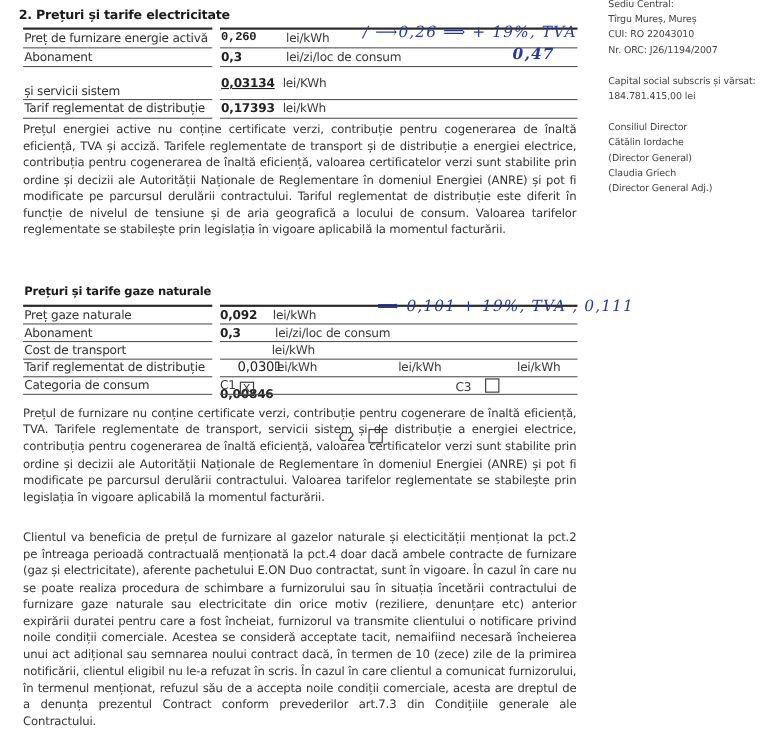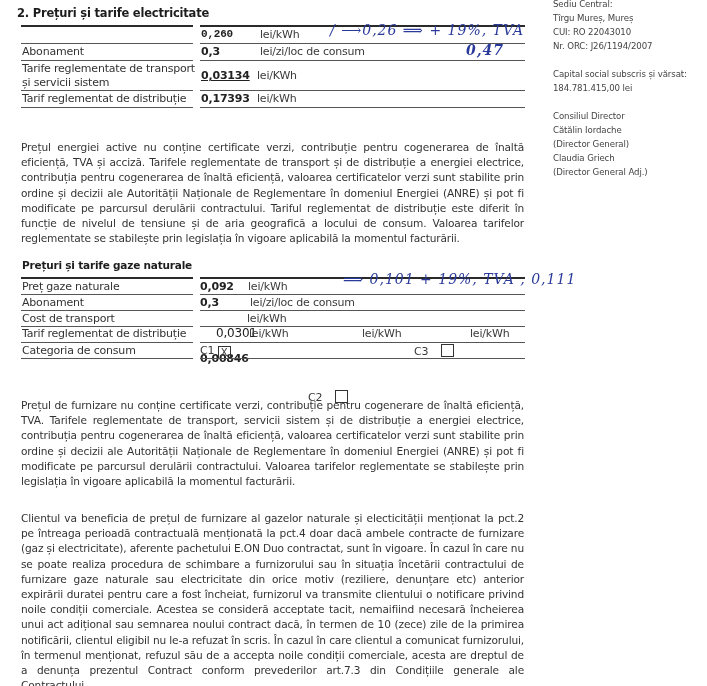--- a/index.html
+++ b/index.html
@@ -14,21 +14,21 @@
   }
   .tbl-row { position: absolute; font-size: 11px; color: #333; white-space: nowrap; letter-spacing: -0.2px; }
   .lbl { position: absolute; left: 0; }
   .val { position: absolute; font-weight: bold; color: #222; }
   .val.normal { font-weight: normal; font-size: 12px; margin-left: 16px; }
   .unit { position: absolute; color: #3a3a3a; }
   .hline { position: absolute; height: 1px; background: #555; }
   .hline.thick { height: 2px; background: #2a2a2a; }
   .para {
     position: absolute; font-size: 10.6px; line-height: 15.2px; color: #333;
-    text-align: justify; letter-spacing: -0.15px; margin-top: 29px;
+    text-align: justify; letter-spacing: -0.15px;
   }
   .side {
     position: absolute; left: 553px; font-size: 8.6px; color: #444; line-height: 14px;
     letter-spacing: -0.1px;
   }
   .hand {
     position: absolute; font-family: "DejaVu Serif", serif; color: #2a3a9a;
     font-style: italic; font-size: 14px; white-space: nowrap; letter-spacing: 1px;
   }
   .cb {
@@ -55,36 +55,36 @@
   <div>(Director General Adj.)</div>
 </div>
 
 <div class="abs h-section" style="left:17px; top:6px;">2. Prețuri și tarife electricitate</div>
 
 <div>
   <div class="hline thick" style="left:21px; top:25px; width:172px;"></div>
   <div class="hline thick" style="left:200px; top:25px; width:325px;"></div>
 
   <div class="tbl-row" style="left:22px; top:28px; width:505px; height:14px;">
+    <span class="lbl">Preț de furnizare energie activă</span>
     <span class="val" style="left:179px;font-family:Liberation Mono, monospace;">0,260</span>
     <span class="unit" style="left:238px;">lei/kWh</span>
   </div>
   <div class="hline" style="left:21px; top:43px; width:172px;"></div>
   <div class="hline" style="left:200px; top:43px; width:325px;"></div>
 
   <div class="tbl-row" style="left:22px; top:45px; width:505px; height:14px;">
     <span class="lbl">Abonament</span>
     <span class="val" style="left:179px;">0,3</span>
     <span class="unit" style="left:238px;">lei/zi/loc de consum</span>
   </div>
   <div class="hline" style="left:21px; top:60px; width:172px;"></div>
   <div class="hline" style="left:200px; top:60px; width:325px;"></div>
 
   <div class="tbl-row" style="left:22px; top:62px; width:505px; height:28px;">
-    <span class="lbl" style="top:0;">Tarife reglementate de transport</span>
     <span class="lbl" style="top:14px;">și servicii sistem</span>
     <span class="val" style="left:179px; top:7px;text-decoration:underline;">0,03134</span>
     <span class="unit" style="left:235px; top:7px;">lei/KWh</span>
   </div>
   <div class="hline" style="left:21px; top:90px; width:172px;"></div>
   <div class="hline" style="left:200px; top:90px; width:325px;"></div>
 
   <div class="tbl-row" style="left:22px; top:92px; width:505px; height:14px;">
     <span class="lbl">Tarif reglementat de distribuție</span>
     <span class="val" style="left:179px;">0,17393</span>

